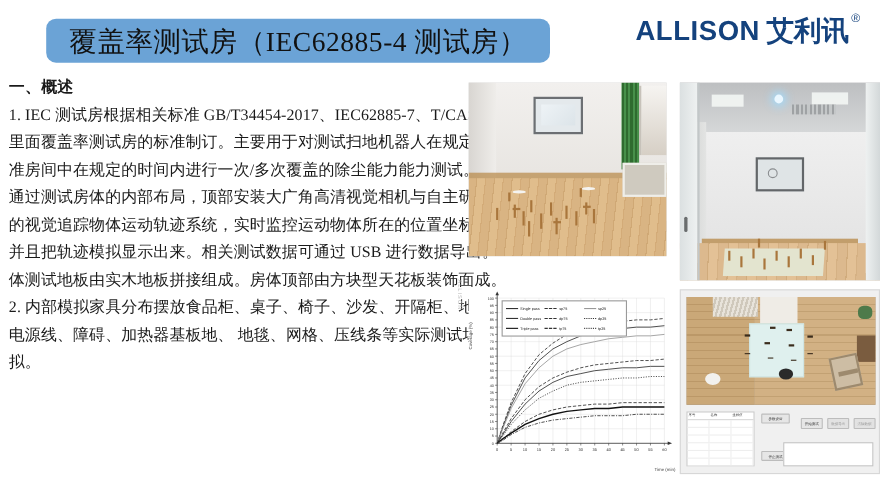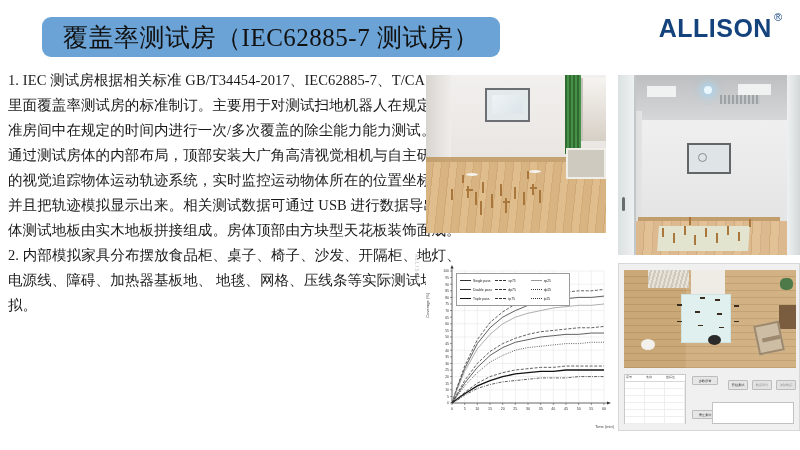--- a/index.html
+++ b/index.html
@@ -180,29 +180,31 @@
   .sw-btn.dim { background:#e2e2e2; color:#9a9a9a; }
   .sw-textarea { position:absolute; left:88px; top:30px; width:82px; height:22px;
             background:#fff; border:1px solid #c2c2c2; }
 </style>
 </head>
 <body>
 
 <div class="slide">
 
   <div class="title-banner">
-    <span class="title-text">覆盖率测试房（IEC62885-7 测试房）</span>
+    <span class="title-text">覆盖率测试房（IEC62885-4 测试房）</span>
   </div>
 
   <div class="logo-wrap">
     <span class="logo-en">ALLISON</span>
+    <span class="logo-cn">艾利讯</span>
     <span class="logo-reg">®</span>
   </div>
 
   <div class="text-col">
+    <div class="h-line">一、概述</div>
     <div class="p-line">1. IEC 测试房根据相关标准 GB/T34454-2017、IEC62885-7、T/CAS</div>
     <div class="p-line">里面覆盖率测试房的标准制订。主要用于对测试扫地机器人在规定标</div>
     <div class="p-line">准房间中在规定的时间内进行一次/多次覆盖的除尘能力能力测试。</div>
     <div class="p-line">通过测试房体的内部布局，顶部安装大广角高清视觉相机与自主研发</div>
     <div class="p-line">的视觉追踪物体运动轨迹系统，实时监控运动物体所在的位置坐标，</div>
     <div class="p-line">并且把轨迹模拟显示出来。相关测试数据可通过 USB 进行数据导出。</div>
     <div class="p-line">体测试地板由实木地板拼接组成。房体顶部由方块型天花板装饰面成。</div>
     <div class="p-line">2. 内部模拟家具分布摆放食品柜、桌子、椅子、沙发、开隔柜、地灯、</div>
     <div class="p-line">电源线、障碍、加热器基板地、 地毯、网格、压线条等实际测试场地</div>
     <div class="p-line">拟。</div>

